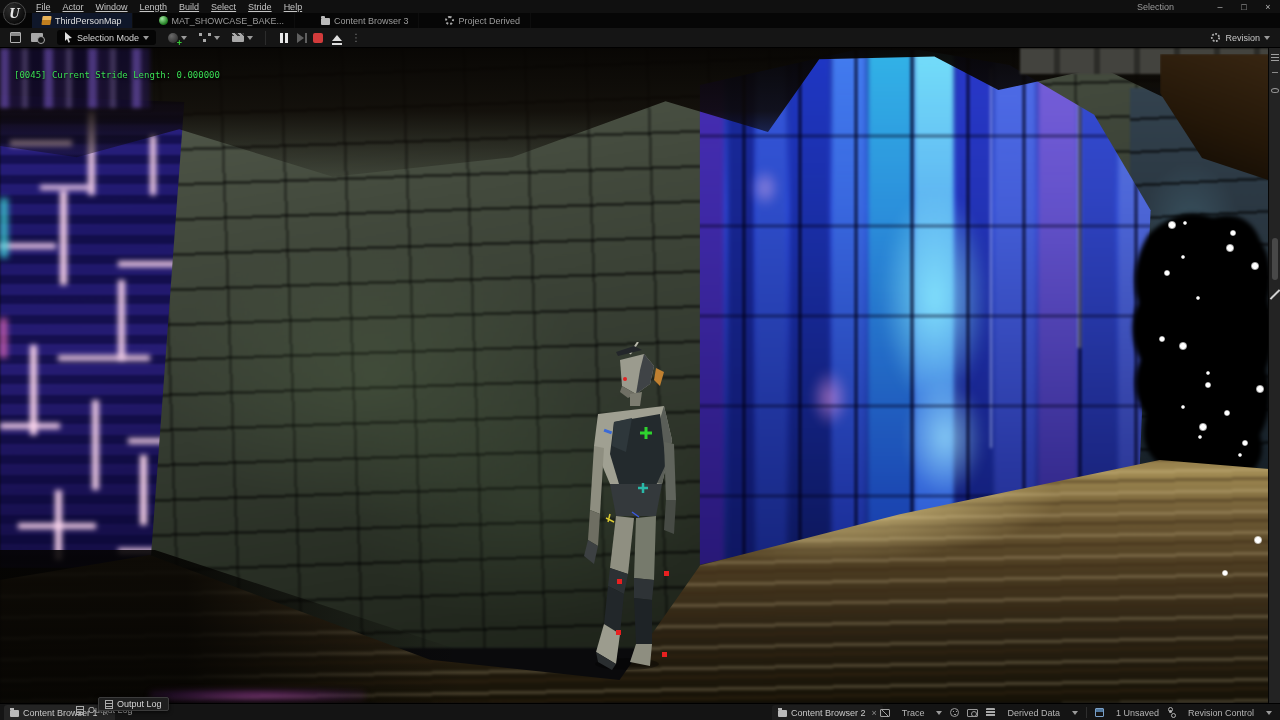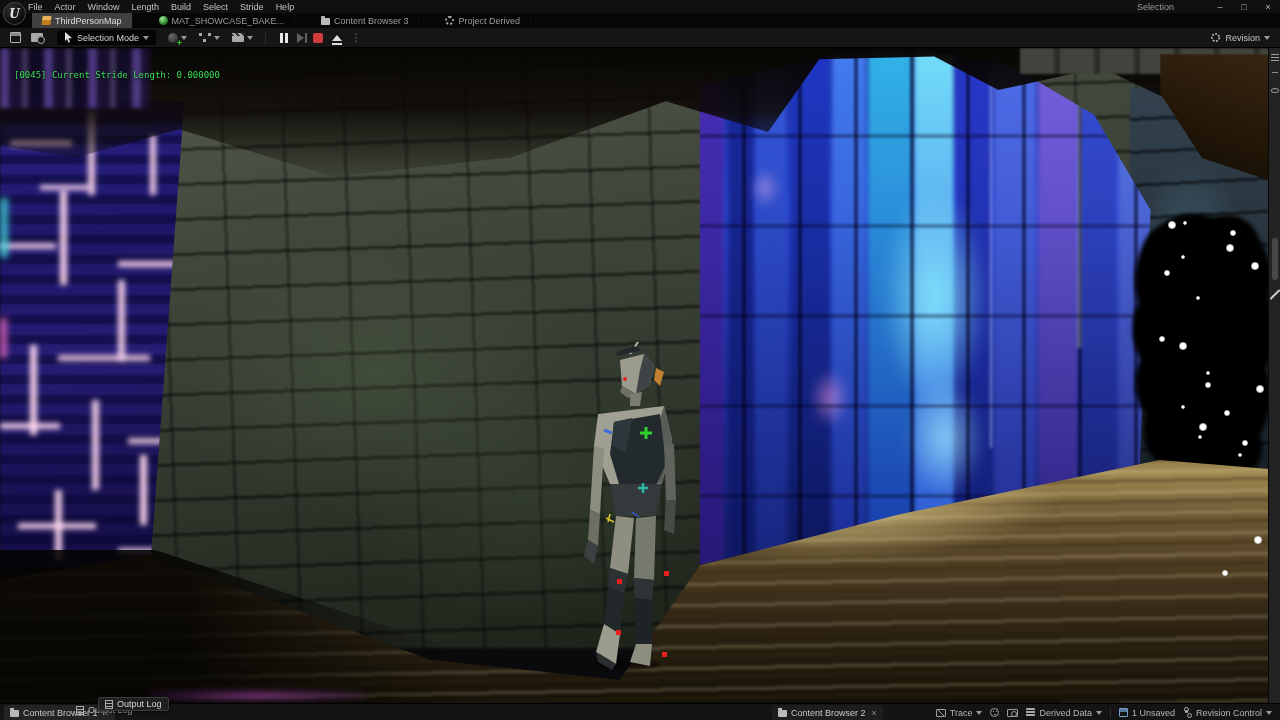--- a/index.html
+++ b/index.html
@@ -1,33 +1,33 @@
 <!DOCTYPE html>
 <html><head>
 <meta charset="utf-8">
 <style>
   * { margin:0; padding:0; box-sizing:border-box; }
   html,body { width:1280px; height:720px; overflow:hidden; background:#000; }
   body { font-family:"Liberation Sans", sans-serif; color:#c5c5c5; position:relative; }
 
   
   #titlebar { position:absolute; left:0; top:0; width:1280px; height:13px; background:#101010; display:flex; align-items:center; z-index:50; }
-  #menus { display:flex; margin-left:22px; }
+  #menus { display:flex; margin-left:30px;text-decoration:underline; }
   .menu-item { font-size:9px; color:#c2c2c2; padding:0 6px; cursor:default; }
   #title-right { margin-left:auto; display:flex; align-items:center; }
   #app-title { font-size:9px; color:#9a9a9a; margin-right:34px; }
   .winbtn { font-size:9px; color:#b5b5b5; width:24px; text-align:center; }
 
   #tabbar { position:absolute; left:0; top:13px; width:1280px; height:15px; background:#060606; display:flex; align-items:stretch; z-index:50; }
   #ue-logo { position:absolute; left:3px; top:2px; width:23px; height:23px; border-radius:50%;
              background:radial-gradient(circle at 35% 30%, #2e2e2e, #0a0a0a 75%); border:1px solid #4a4a4a;
              color:#e8e8e8; font-family:"DejaVu Serif", serif; font-style:italic; font-weight:bold;
              font-size:12px; text-align:center; line-height:22px; z-index:60; }
   .tab { display:flex; align-items:center; gap:4px; padding:0 10px; font-size:9px; color:#9b9b9b; border-right:1px solid #0d0d0d;margin-left:16px; }
-  .tab.active { background:#404040; color:#dedede; }
+  .tab.active { background:#0f172a; color:#dedede; }
   .tab:first-of-type { margin-left:32px; }
   .tico { width:9px; height:9px; flex:0 0 auto; }
   .ico-level { background:linear-gradient(180deg,#e8b25a 0 45%, #c07e1f 45% 100%); border-radius:1px; transform:skewX(-8deg); }
   .ico-material { border-radius:50%; background:radial-gradient(circle at 35% 30%, #9fe89f, #1f7a1f 70%, #0c3a0c); }
   .ico-folder { position:relative; background:#b9b9b9; border-radius:1px; height:7px; margin-top:2px; }
   .ico-folder::before { content:""; position:absolute; left:0; top:-2px; width:4px; height:2px; background:#b9b9b9; border-radius:1px 1px 0 0; }
   .ico-gear { border-radius:50%; border:2px dotted #a8a8a8; }
 
   #toolbar { position:absolute; left:0; top:28px; width:1280px; height:20px; background:#151515; border-bottom:1px solid #000; display:flex; align-items:center; z-index:50; }
   .tb-ico { margin-left:10px; position:relative; }
@@ -138,21 +138,21 @@
   #cb2-tab { left:772px; background:#1d1d1d; }
   .sb-close { color:#8a8a8a; font-size:9px; margin-left:2px; }
   .sico-folder { width:9px; height:7px; background:#b9b9b9; border-radius:1px; position:relative; margin-top:1px; }
   .sico-folder::before { content:""; position:absolute; left:0; top:-2px; width:4px; height:2px; background:#b9b9b9; }
   .sico-doc { width:8px; height:9px; border:1px solid #aaa; background:repeating-linear-gradient(180deg, transparent 0 2px, #aaa 2px 3px); }
   #outputlog-drawer { position:absolute; left:76px; top:705px; display:flex; gap:4px; align-items:center; color:#b5b5b5; z-index:41; font-size:9px; }
   #outputlog-ghost { position:absolute; left:98px; top:697px; height:14px; display:flex; gap:4px; align-items:center;
     background:#1f1f1f; border:1px solid #3c3c3c; border-radius:2px; padding:0 6px; color:#d5d5d5; z-index:42;
     box-shadow:0 1px 4px rgba(0,0,0,.7); font-size:9px; }
   #sb-right { position:absolute; right:8px; top:0; height:17px; display:flex; align-items:center; gap:8px; color:#b5b5b5; }
-  .sb-item { display:flex; align-items:center; gap:4px; }
+  .sb-item { display:flex; align-items:center; gap:12px; }
   .sico-trace { width:10px; height:8px; border:1px solid #a0a0a0; border-radius:1px;
     background:linear-gradient(45deg, transparent 45%, #a0a0a0 45% 55%, transparent 55%); }
   .sico-smiley { width:9px; height:9px; border:1px solid #9a9a9a; border-radius:50%; position:relative; }
   .sico-smiley::after { content:""; position:absolute; left:2px; top:2px; width:1px; height:1px; background:#9a9a9a; box-shadow:3px 0 #9a9a9a, 1px 3px #9a9a9a, 2px 3px #9a9a9a; }
   .sico-camera { width:11px; height:8px; border:1px solid #9a9a9a; border-radius:1px; position:relative; }
   .sico-camera::after { content:""; position:absolute; left:3px; top:1px; width:4px; height:4px; border:1px solid #9a9a9a; border-radius:50%; }
   .sico-db { width:9px; height:9px; background:repeating-linear-gradient(180deg,#a8a8a8 0 2px, transparent 2px 3px); border-radius:1px; }
   .sico-savebadge { width:9px; height:9px; border:1px solid #7aa0c8; border-radius:1px; background:linear-gradient(180deg,#51789e 0 3px, transparent 3px); }
   .sico-branch { width:9px; height:11px; position:relative; }
   .sico-branch::before { content:""; position:absolute; left:1px; top:0; width:3px; height:3px; border-radius:50%; border:1px solid #b0b0b0; }

